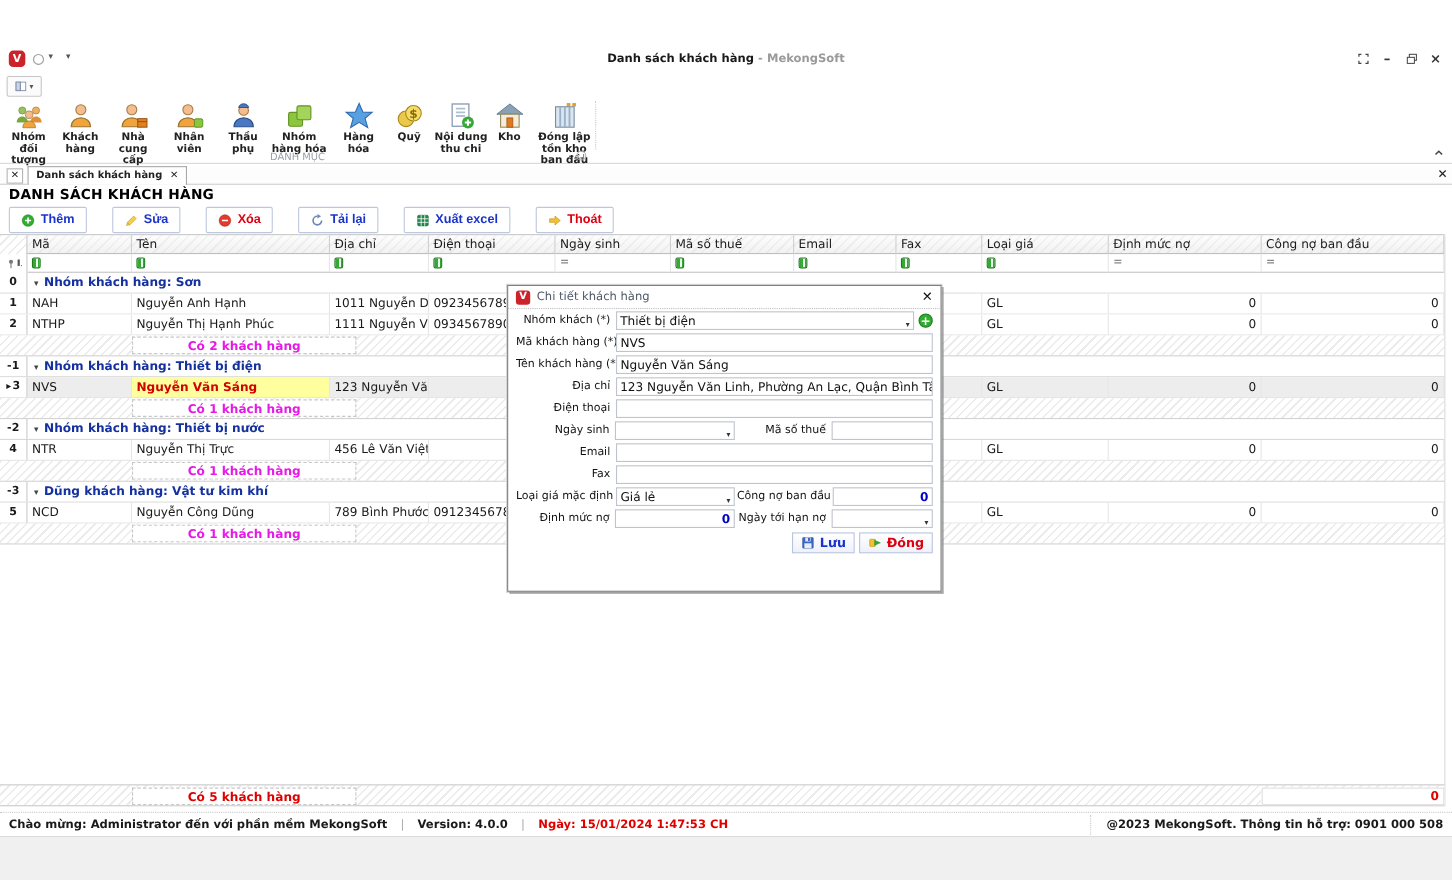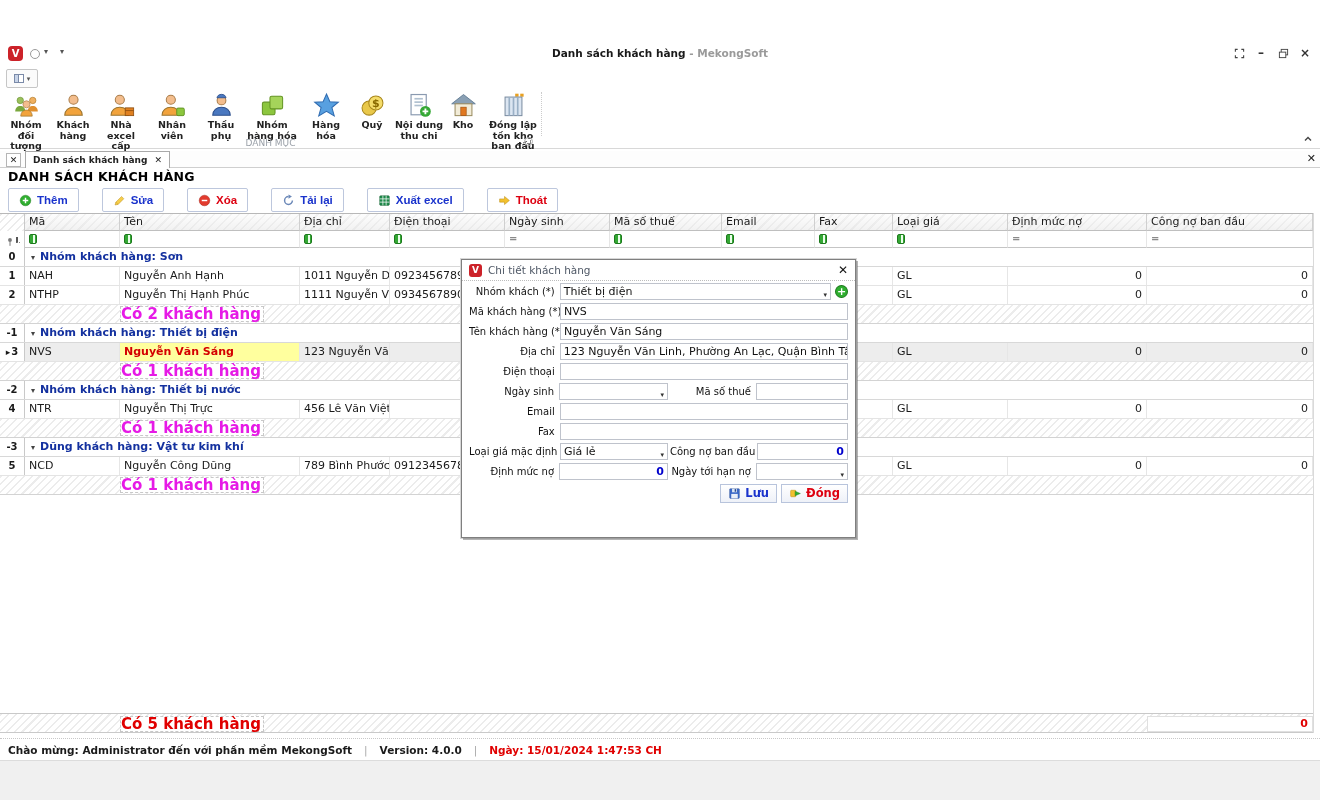--- a/index.html
+++ b/index.html
@@ -71,21 +71,21 @@
   .drow-g { height:19px; border-bottom:1px solid #d8d8d8; background:#fff; }
   .gwide { width:1288px; padding:0 4px; font-size:11px; line-height:18px; overflow:hidden; white-space:nowrap; }
   .garr { color:#444; font-size:8px; margin:0 5px 0 2px; }
   .glabel { color:#14319f; font-weight:bold; }
   .drow-d { height:19px; border-bottom:1px solid #e4e4e4; background:#fff; }
   .drow-d.sel { background:#ededed; }
   .drow-d.sel .ncell { background:#fff; }
   .cell-hl { background:#ffff9e; color:#d40000; font-weight:bold; }
   .num-r { text-align:right; }
   .drow-s { height:19px; border-bottom:1px solid #d3d3d3; position:relative; }
-  .sumbox { position:absolute; left:120px; top:1px; width:144px; height:16px; background:#fff; border:1px dashed #c8c8c8; text-align:left; font-size:15px; font-weight:bold; color:#e61ae6; line-height:15px; }
+  .sumbox { position:absolute; left:120px; top:1px; width:204px; height:16px; background:#fff; border:1px dashed #c8c8c8; text-align:center; font-size:11px; font-weight:bold; color:#e61ae6; line-height:15px; }
   #totalrow { position:absolute; left:0; top:713px; width:1313px; height:20px; border-top:1px solid #c9c9c9; border-bottom:1px solid #c9c9c9; }
   #totalrow .sumbox { color:#e00000; top:1.5px; }
   .totcell { position:absolute; left:1147px; top:1.5px; width:166px; height:16px; background:#fff; border:1px solid #e0e0e0; color:#e00000; font-size:11px; font-weight:bold; text-align:right; padding:0 4px; line-height:14px; }
   .selarrow { font-size:9px; margin-right:1px; }
 
   
   .statusbar { position:absolute; left:0; top:738px; width:1320px; height:22px; border-top:1px dotted #c8c8c8; background:#fff; display:flex; align-items:center; font-size:10.5px; font-weight:bold; padding-left:8px; gap:12px; }
   .statusbar .sep { color:#a8a8a8; font-weight:normal; }
   .statusbar .date { color:#e00000; }
   .statusbar .support { margin-left:auto; border-left:1px dotted #c8c8c8; padding:3px 8px 3px 14px; }
@@ -170,21 +170,21 @@
             </svg></span>
           <span class="rlabel">Khách hàng</span>
         </div>
         <div class="ritem" style="width: 50px;">
           <span class="ricon"><svg viewBox="0 0 16 16">
               <circle cx="7" cy="4.6" r="2.7" fill="#f3bd8d" stroke="#a97c48" stroke-width=".6"></circle>
               <path d="M1.8 13.8c0-3 2.3-4.8 5.2-4.8s5.2 1.8 5.2 4.8z" fill="#f2a33c" stroke="#9a7430" stroke-width=".6"></path>
               <rect x="10.2" y="9.4" width="5" height="4.6" fill="#e08020" stroke="#905010" stroke-width=".5"></rect>
               <line x1="10.2" y1="11" x2="15.2" y2="11" stroke="#905010" stroke-width=".5"></line>
             </svg></span>
-          <span class="rlabel">Nhà excel cấp</span>
+          <span class="rlabel">Nhà cung cấp</span>
         </div>
         <div class="ritem" style="width: 52px;">
           <span class="ricon"><svg viewBox="0 0 16 16">
               <circle cx="7" cy="4.6" r="2.7" fill="#f3bd8d" stroke="#a97c48" stroke-width=".6"></circle>
               <path d="M1.8 13.8c0-3 2.3-4.8 5.2-4.8s5.2 1.8 5.2 4.8z" fill="#f2a33c" stroke="#9a7430" stroke-width=".6"></path>
               <rect x="10.5" y="9.5" width="4.5" height="4.5" rx=".8" fill="#8cc63e" stroke="#5a8f1f" stroke-width=".5"></rect>
             </svg></span>
           <span class="rlabel">Nhân viên</span>
         </div>
         <div class="ritem" style="width: 46px;">
@@ -481,20 +481,21 @@
     <span class="sumbox">Có 5 khách hàng</span>
     <span class="totcell">0</span>
   </div>
 
   <div class="statusbar">
     <span>Chào mừng: Administrator đến với phần mềm MekongSoft</span>
     <span class="sep">|</span>
     <span>Version: 4.0.0</span>
     <span class="sep">|</span>
     <span class="date">Ngày: 15/01/2024 1:47:53 CH</span>
+    <span class="support">@2023 MekongSoft. Thông tin hỗ trợ: 0901 000 508</span>
   </div>
   <div class="bottomstrip"></div>
 
   <div class="dialog">
     <div class="dtitle">
       <span class="dlogo">V</span>
       <span class="dtext">Chi tiết khách hàng</span>
       <span class="dclose">✕</span>
     </div>
     <div class="drow">

